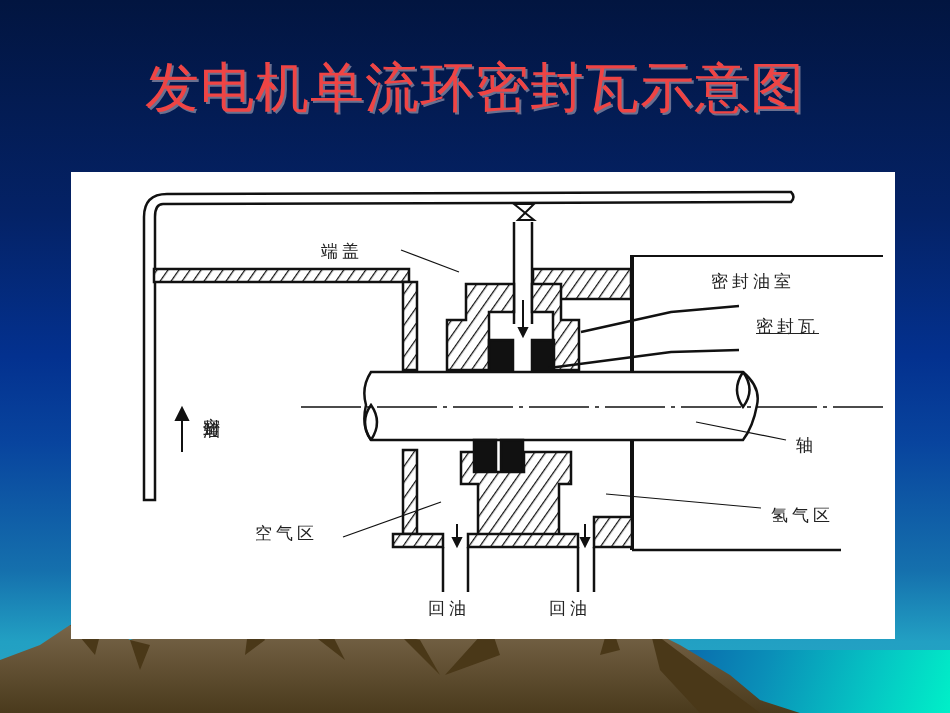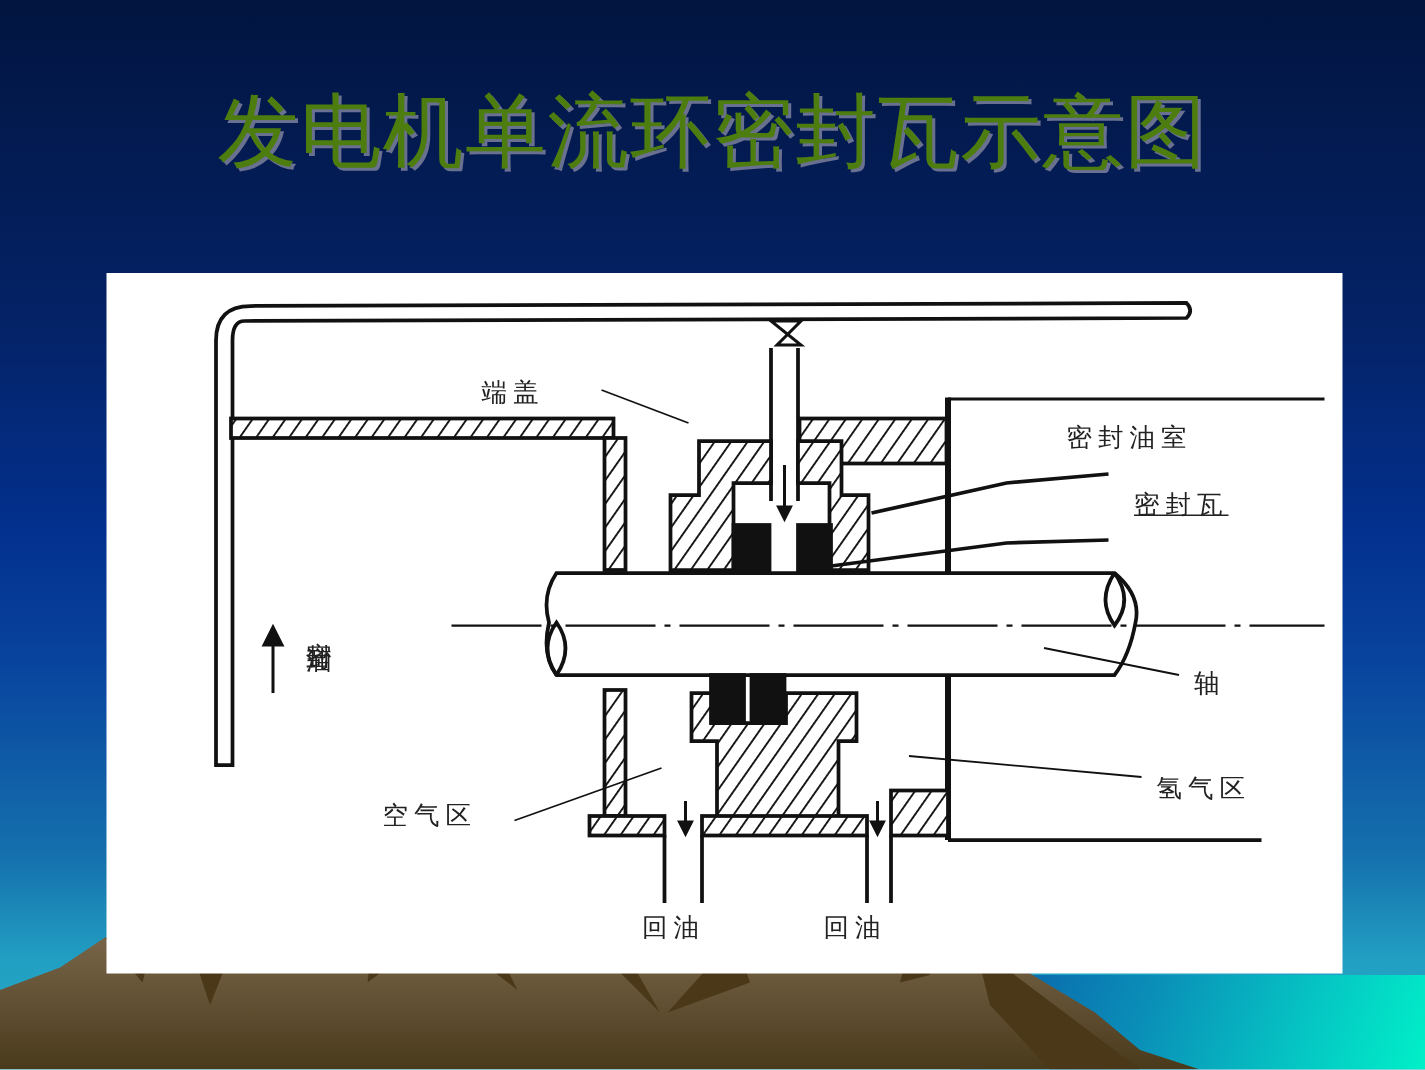--- a/index.html
+++ b/index.html
@@ -3,31 +3,31 @@
 <meta charset="utf-8">
 <style>
   html, body { margin: 0; padding: 0; }
   body {
     width: 950px; height: 713px; position: relative; overflow: hidden;
     background: linear-gradient(180deg, #021540 0%, #042266 30%, #03318f 50%, #08449e 62%, #1570ad 80%, #22a0c3 90%, #2aa7c4 100%);
     font-family: "DejaVu Sans", "Liberation Sans", sans-serif;
   }
   .slide-title {
     position: absolute; left: 0; top: 48px; width: 950px; text-align: center;
-    color: #4d7c0f; font-size: 54px; line-height: 80px; letter-spacing: 1px;
+    color: #ef4444; font-size: 54px; line-height: 80px; letter-spacing: 1px;
     font-family: "DejaVu Serif", "Liberation Serif", serif;
     text-shadow: 2px 2px 0 #6a7090;
   }
   .sea {
     position: absolute; left: 640px; top: 650px; width: 310px; height: 63px;
     background: linear-gradient(110deg, #0a5aa8 0%, #0a8fb8 40%, #05c8c4 75%, #00f0c8 100%);
   }
   .mountains { position: absolute; left: 0; top: 600px; width: 950px; height: 113px; }
   .figure-card {
-    position: absolute; left: 71px; top: 182px; width: 824px; height: 467px;
+    position: absolute; left: 71px; top: 172px; width: 824px; height: 467px;
     background: #ffffff;
   }
   .figure-card svg { position: absolute; left: 0; top: 0; }
   .lbl {
     position: absolute; font-size: 17px; color: #222; letter-spacing: 4px;
     font-family: "DejaVu Serif", "Liberation Serif", serif; white-space: nowrap;
   }
   .lbl.vert { writing-mode: vertical-rl; letter-spacing: 2px; }
 </style>
 </head>

